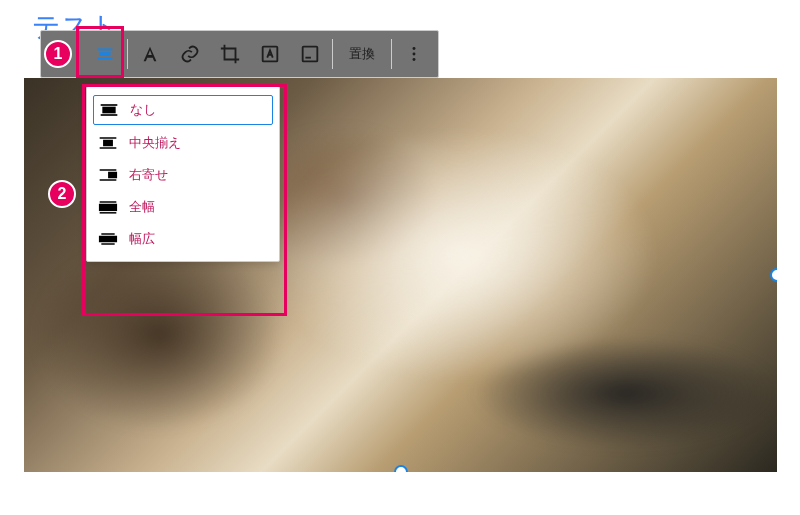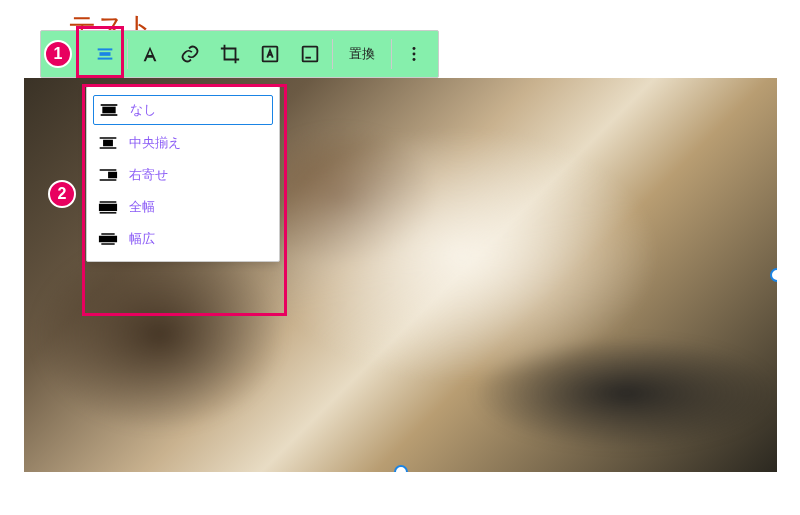--- a/index.html
+++ b/index.html
@@ -12,28 +12,27 @@
     background: #fff;
     position: relative;
     overflow: hidden;
   }
   .page-title-clip {
     position: absolute;
     top: 8px;
     left: 32px;
     font-size: 28px;
     font-weight: 500;
-    color: #c2410c;
-    margin-left: 36px;
+    color: #3b82f6;
   }
   .toolbar {
     position: absolute;
     top: 30px;
     left: 40px;
-    background: #86efac;
+    background: #737373;
     border: 1px solid #ccc;
     border-radius: 2px;
     display: flex;
     align-items: center;
     height: 48px;
     padding: 8px 4px;
     z-index: 5;
   }
   .toolbar-group {
     display: flex;
@@ -151,21 +150,21 @@
     padding: 6px 0;
     z-index: 15;
   }
   .dropdown-item {
     display: flex;
     align-items: center;
     gap: 10px;
     padding: 7px 10px;
     font-size: 13px;
     cursor: pointer;
-    color: #8b5cf6;
+    color: #be185d;
   }
   .dropdown-item.selected {
     border: 1.5px solid #1a84e5;
     border-radius: 2px;
     margin: 2px 6px;
     padding: 5px 4px;
   }
   .dropdown-item .icon-slot {
     width: 22px;
     height: 18px;

